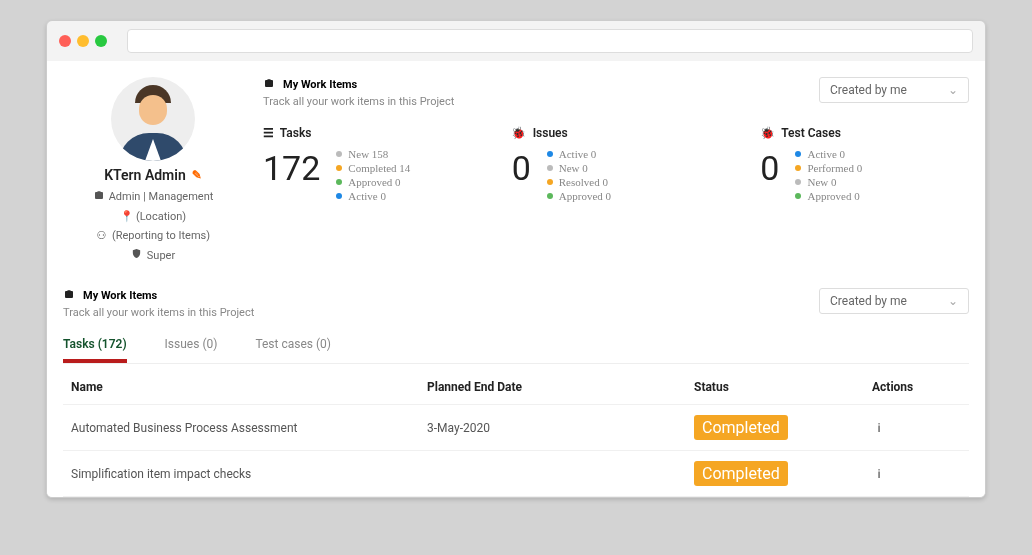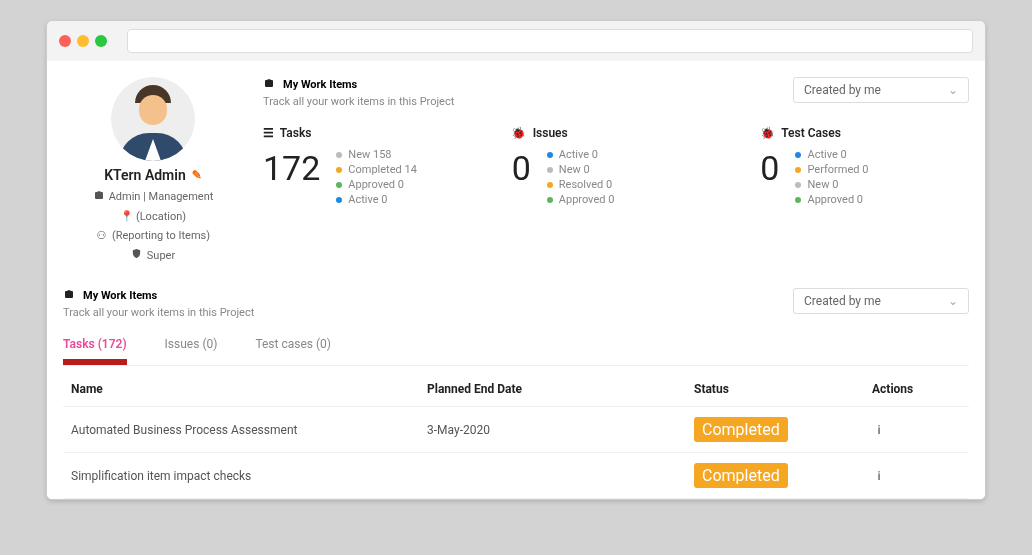--- a/index.html
+++ b/index.html
@@ -89,21 +89,21 @@
   display:flex;
   align-items:center;
   gap:8px;
 }
 .wi-title p {
   font-size: 11px;
   color:#888;
   margin-top:3px;
 }
 .dropdown {
-  width: 176px;
+  width: 150px;
   border: 1px solid #ddd;
   border-radius: 3px;
   padding: 5px 10px;
   font-size: 12px;
   color:#666;
   display:flex;
   justify-content:space-between;
   align-items:center;
   background:#fff;
 }
@@ -122,21 +122,21 @@
   gap:6px;
   margin-bottom:8px;
 }
 .stat-body { display:flex; gap:16px; align-items:flex-start; }
 .stat-num {
   font-size: 34px;
   font-weight: 400;
   color:#222;
 }
 .bullets { list-style:none; font-size:11px; color:#888;}
-.bullets li { display:flex; align-items:center; gap:6px; margin-bottom:2px; }
+.bullets li { display:flex; align-items:center; gap:6px; margin-bottom:2px;font-family:Liberation Serif, serif; }
 .bullets li::before { content:''; width:6px; height:6px; border-radius:50%; display:inline-block;}
 .bullets li.grey::before { background:#bbb;}
 .bullets li.orange::before { background:#f5a623;}
 .bullets li.green::before { background:#5cb85c;}
 .bullets li.blue::before { background:#1e88e5;}
 .section2 {
   padding-top: 6px;
 }
 .tabs {
   display:flex;
@@ -144,23 +144,23 @@
   font-size:12px;
   border-bottom:1px solid #eee;
   margin-top:10px;
 }
 .tab {
   padding: 8px 0;
   color:#888;
   cursor:pointer;
 }
 .tab.active {
-  color:#ec4899;
+  color:#14532d;
   font-weight:600;
-  border-bottom:6px solid #b91c1c;
+  border-bottom:4px solid #b91c1c;
 }
 .table {
   margin-top:6px;
   width:100%;
 }
 .table-head, .table-row {
   display:grid;
   grid-template-columns: 40% 30% 20% 10%;
   padding: 10px 8px;
   font-size:12px;

